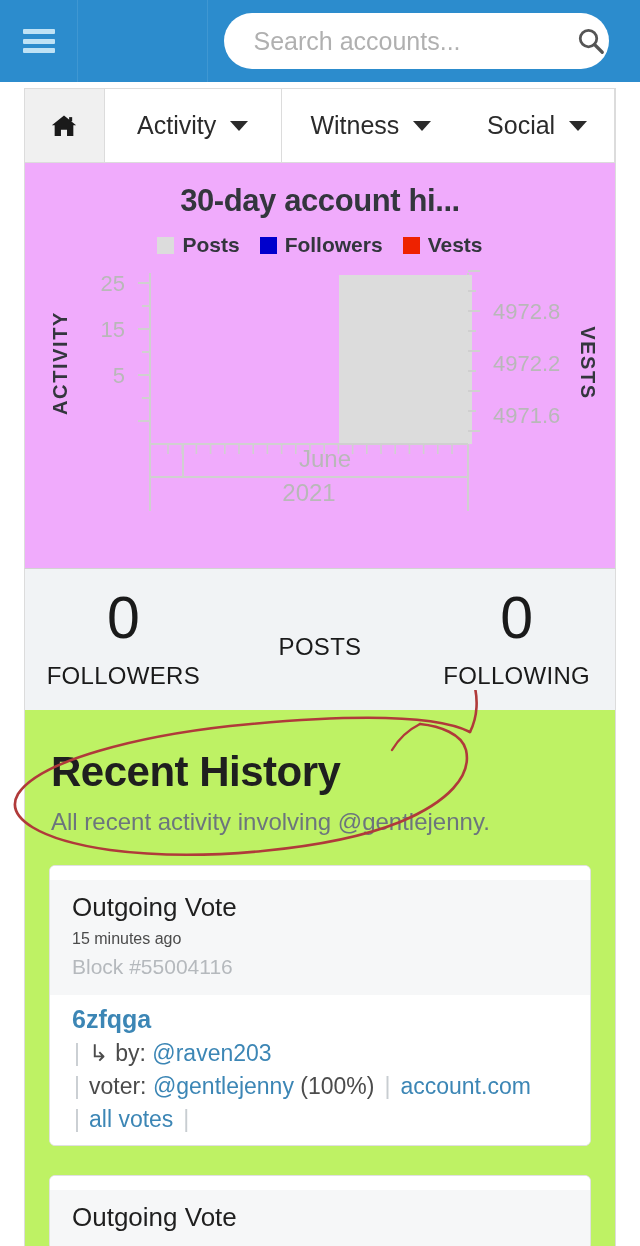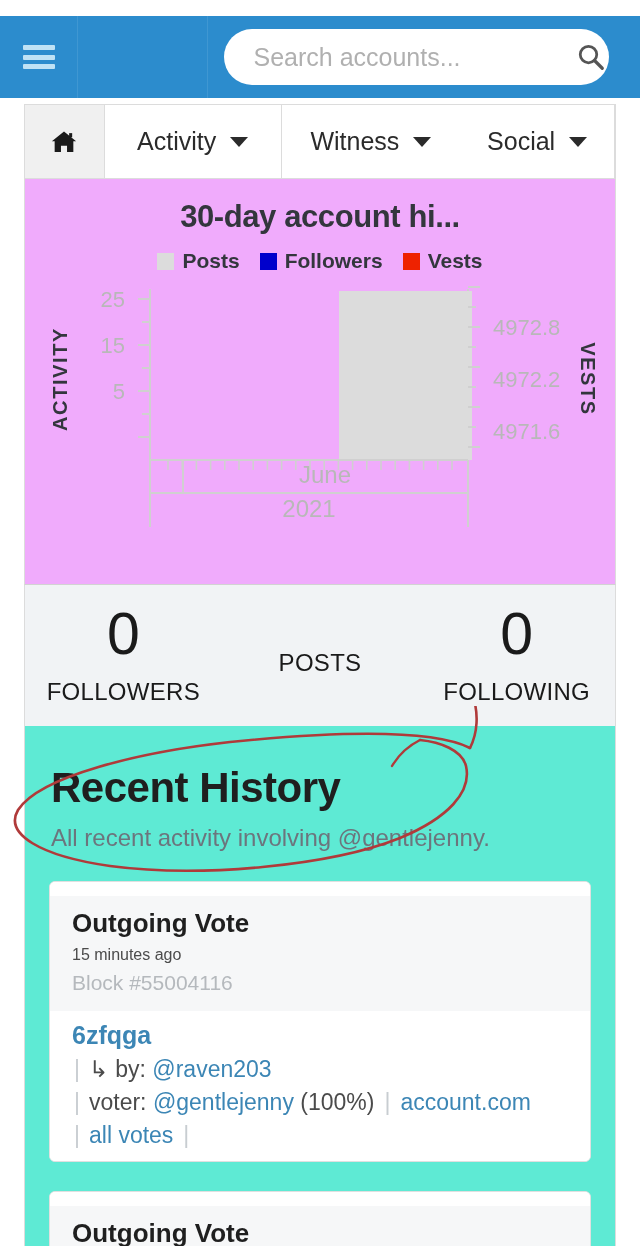--- a/index.html
+++ b/index.html
@@ -3,21 +3,21 @@
 <meta charset="utf-8">
 <title>Account History</title>
 <style>
   * { box-sizing: border-box; margin: 0; padding: 0; }
   html, body {
     width: 640px; height: 1246px;
     background: #ffffff;
     font-family: "Liberation Sans", sans-serif;
     overflow: hidden;
   }
-  .page { position: relative; width: 640px; height: 932px; background: #ffffff; margin-top: 16px; }
+  .page { position: relative; width: 640px; height: 932px; background: #ffffff; }
 
   
   .topbar {
     position: absolute; left: 0; top: 0; width: 640px; height: 82px;
     background: #2c8ccd; display: flex; align-items: center;
   }
   .hamburger-cell {
     width: 78px; height: 82px; display: flex; align-items: center; justify-content: center;
     border-right: 1px solid #3f97d2; cursor: pointer;
   }
@@ -72,34 +72,34 @@
     border-top: 1px solid #d2d2d2;
     display: flex; align-items: center;
   }
   .stat { flex: 1; text-align: center; }
   .stat-num { font-size: 59px; color: #1a1a1a; line-height: 1; font-weight: normal; }
   .stat-label { font-size: 24px; color: #1a1a1a; margin-top: 14px; letter-spacing: 0.3px; }
 
   
   .history-section {
     position: absolute; left: 24px; top: 710px; width: 592px; height: 536px;
-    background: #5eead4; border-left: 1px solid #dcdcdc; border-right: 1px solid #dcdcdc;
+    background: #bef264; border-left: 1px solid #dcdcdc; border-right: 1px solid #dcdcdc;
     overflow: hidden;
   }
   .history-head { padding: 38px 0 0 26px; }
   .history-title { font-size: 42px; font-weight: bold; color: #1f1f1f; letter-spacing: -0.5px; }
   .history-sub { font-size: 24px; color: #6c757d; margin-top: 12px; }
 
   .act-card {
     margin: 29px 24px 0 24px; background: #fff;
     border: 1px solid #e0e0e0; border-radius: 6px; overflow: hidden;
   }
   .act-strip { height: 14px; background: #fff; }
   .act-head { background: #f6f7f8; padding: 12px 22px 16px 22px; }
-  .act-type { font-size: 26px; font-weight: bold; color: #1f1f1f; }
+  .act-type { font-size: 26px; font-weight: normal; color: #1f1f1f; }
   .act-time { font-size: 16px; color: #4b4b4b; margin-top: 7px; }
   .act-block { font-size: 21px; color: #b5b9bd; margin-top: 7px; }
   .act-body { padding: 10px 22px 12px 22px; background: #fff; }
   .act-permlink { font-size: 25px; font-weight: bold; color: #3c86b5; }
   .act-line { font-size: 23px; color: #4b4b4b; margin-top: 6px; display: flex; align-items: baseline; flex-wrap: wrap; gap: 0; }
   .pipe { color: #c8cdd1; padding: 0 9px 0 2px; }
   .pipe-mid { color: #c8cdd1; padding: 0 10px; }
   .lnk { color: #3c86b5; }
   .arrow-glyph { color: #4b4b4b; padding-right: 7px; }
 

